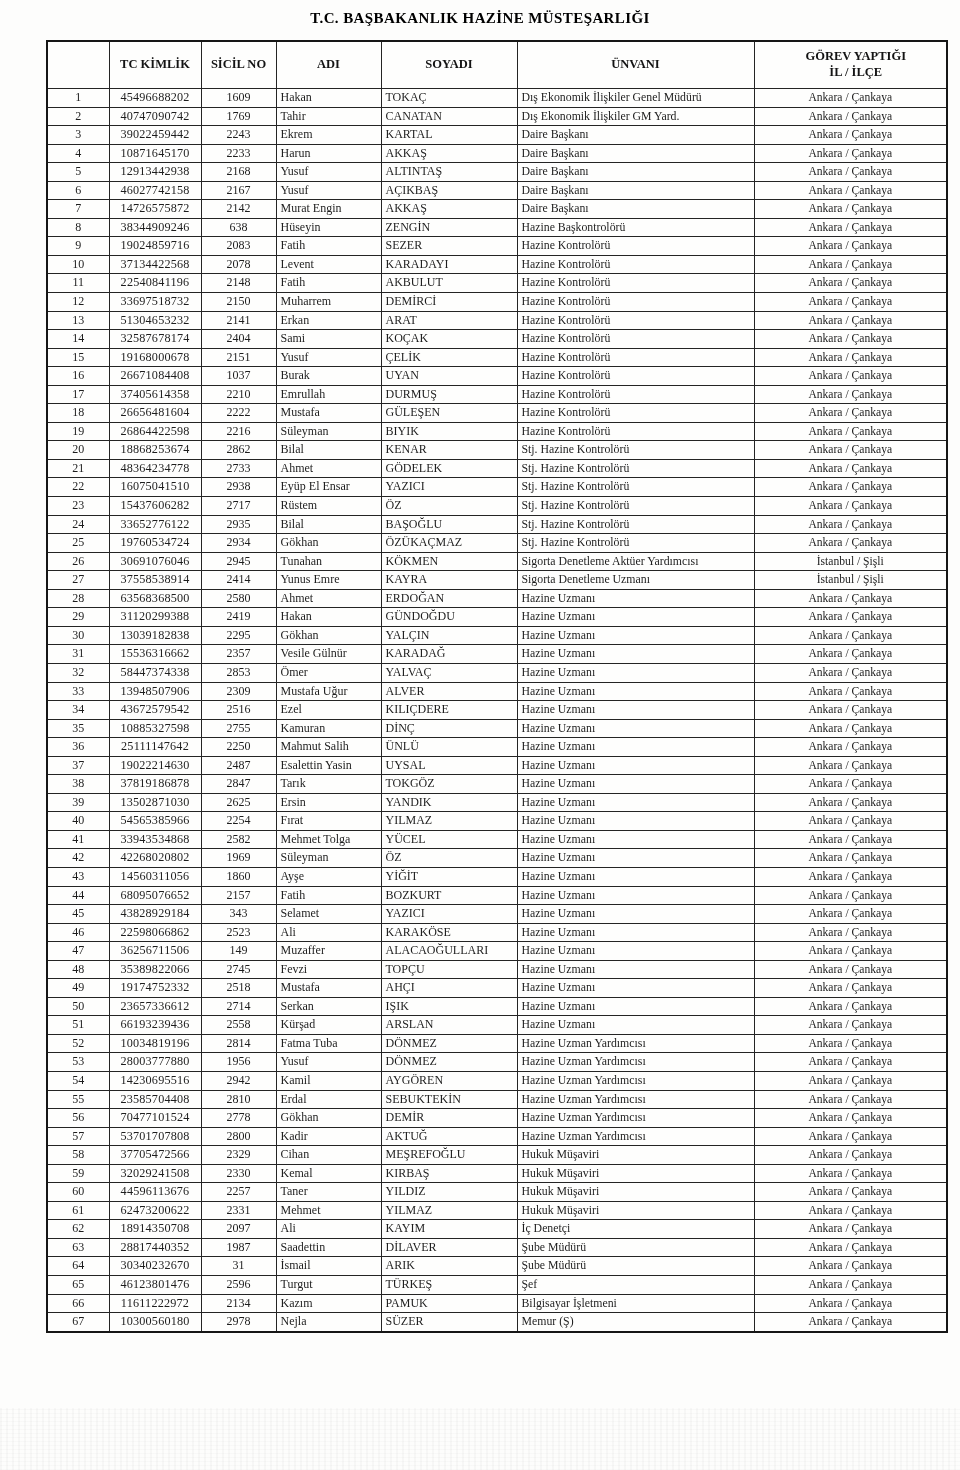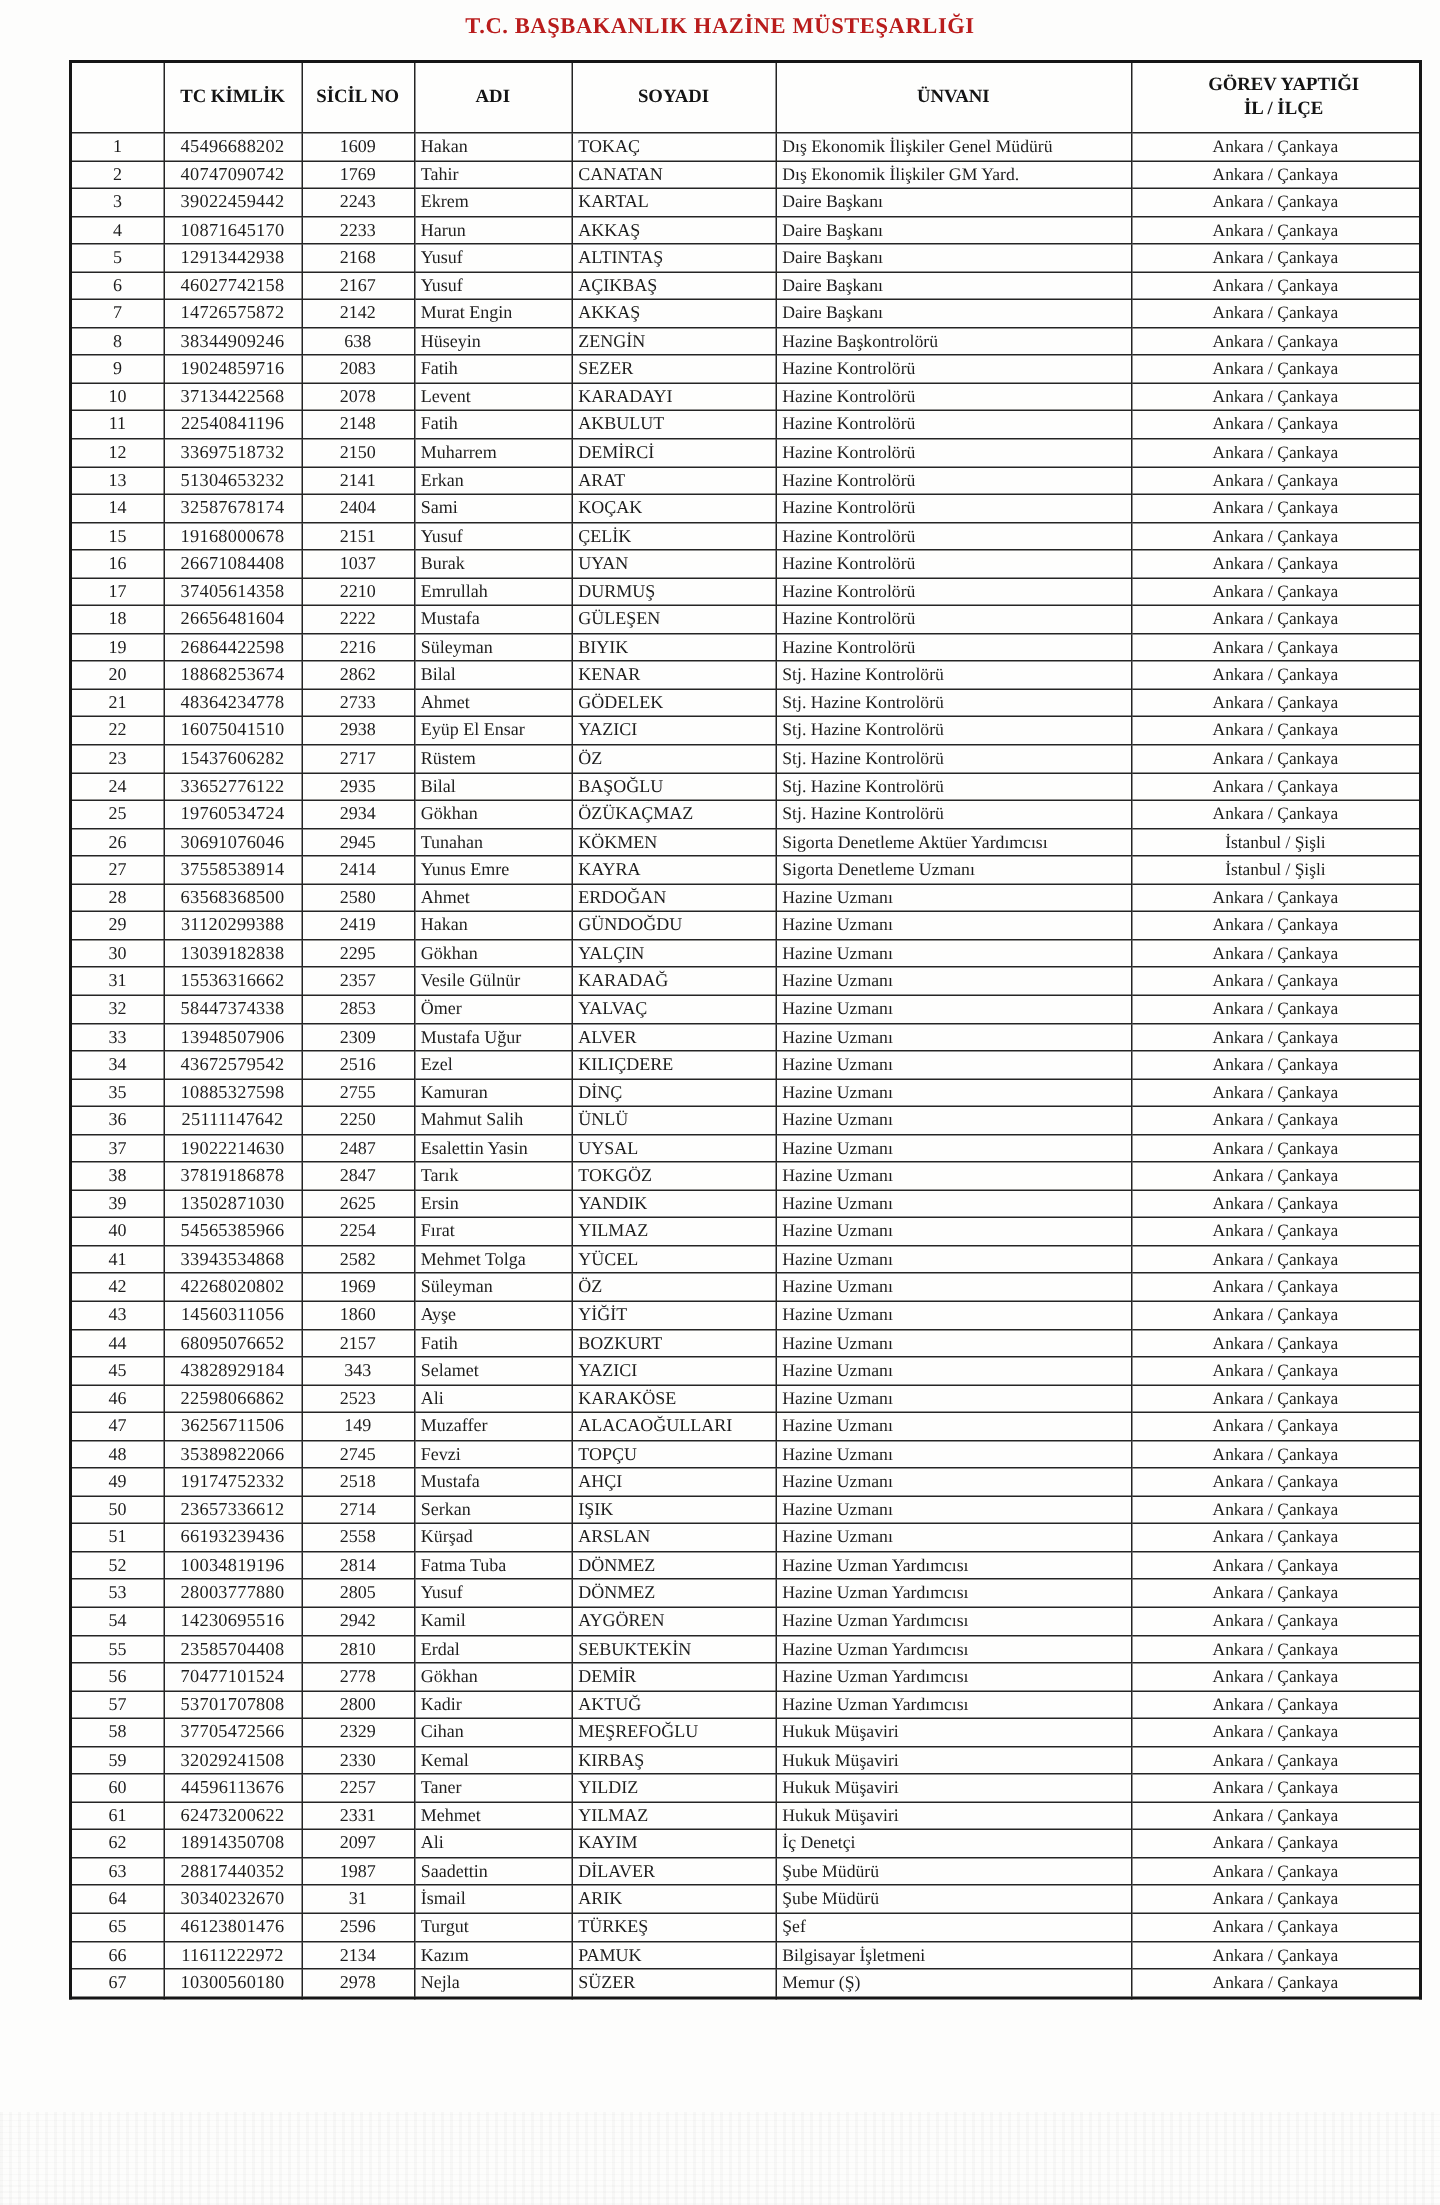--- a/index.html
+++ b/index.html
@@ -6,21 +6,21 @@
   body {
     width:960px; height:1470px; position:relative;
     background:#fdfdfc;
     font-family:"Liberation Serif", serif;
     color:#1b1b1b;
     overflow:hidden;
   }
   .doc-title {
     position:absolute; top:10px; left:0; width:960px;
     text-align:center; font-weight:bold; font-size:15px;
-    letter-spacing:0.4px; color:#b91c1c;
+    letter-spacing:0.4px; color:#000000;
   }
   table.doc-table {
     position:absolute; top:40px; left:46px; width:900px;
     border-collapse:collapse; table-layout:fixed;
     background:#fefefd;
   }
   table.doc-table, table.doc-table th, table.doc-table td {
     border:1.6px solid #242424;
   }
   table.doc-table { border-width:2.4px; border-color:#161616;padding-left:38px; }
@@ -546,21 +546,21 @@
         <td class="col-tc">10034819196</td>
         <td class="col-sicil">2814</td>
         <td class="col-adi">Fatma Tuba</td>
         <td class="col-soyadi">DÖNMEZ</td>
         <td class="col-unvani">Hazine Uzman Yardımcısı</td>
         <td class="col-il">Ankara / Çankaya</td>
       </tr>
       <tr>
         <td class="col-num">53</td>
         <td class="col-tc">28003777880</td>
-        <td class="col-sicil">2805</td>
+        <td class="col-sicil">1956</td>
         <td class="col-adi">Yusuf</td>
         <td class="col-soyadi">DÖNMEZ</td>
         <td class="col-unvani">Hazine Uzman Yardımcısı</td>
         <td class="col-il">Ankara / Çankaya</td>
       </tr>
       <tr>
         <td class="col-num">54</td>
         <td class="col-tc">14230695516</td>
         <td class="col-sicil">2942</td>
         <td class="col-adi">Kamil</td>

